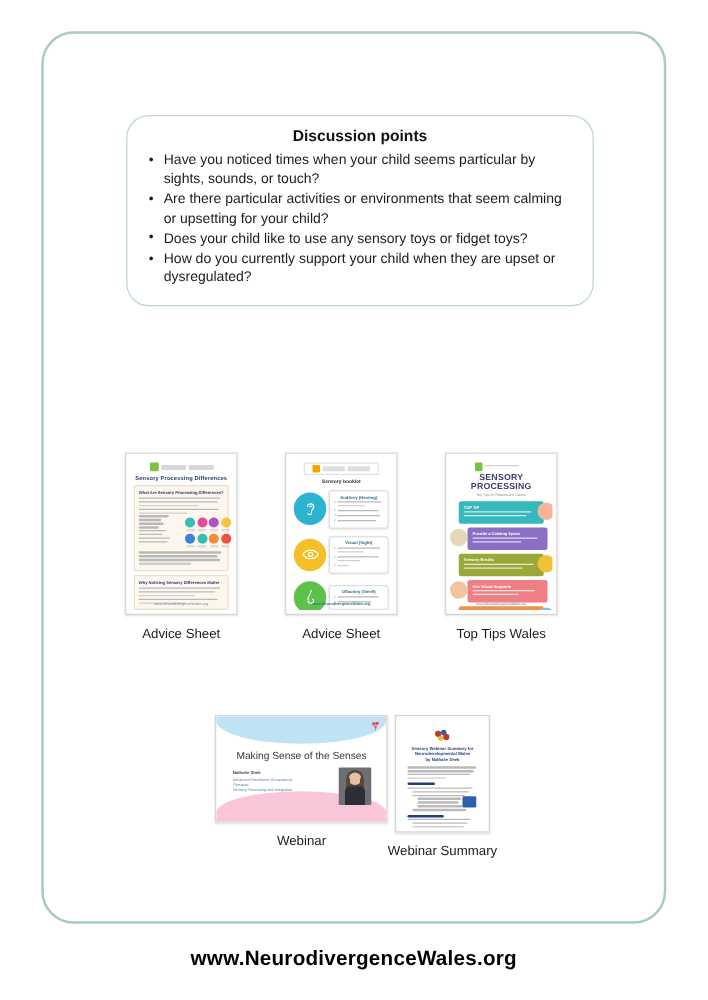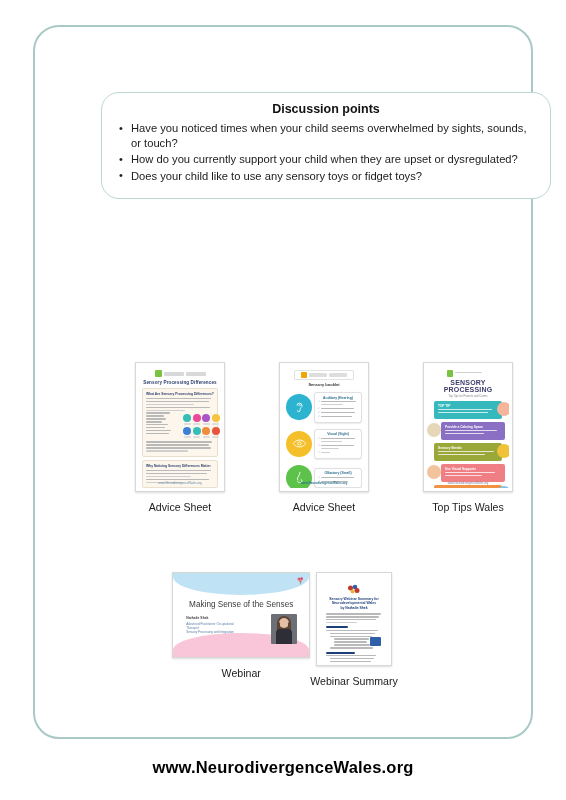--- a/index.html
+++ b/index.html
@@ -40,21 +40,21 @@
     font-weight: bold;
     letter-spacing: 1.2px;
     color: #000000;
   }
 
   
   .discussion-box {
     position: absolute;
     left: 66px;
     top: 65px;
-    width: 450px;
+    width: 374px;
     box-sizing: border-box;
     border: 1.6px solid #bcd6d4;
     border-radius: 18px;
     padding: 9px 14px 13px 14px;
     background: #ffffff;
   }
   .discussion-heading {
     text-align: center;
     font-size: 12.5px;
     font-weight: bold;
@@ -82,21 +82,21 @@
     font-size: 11px;
     color: #1b1b1b;
   }
 
   
   .resource-row {
     position: absolute;
     display: flex;
     justify-content: center;
   }
-  .row-1 { left: 38px; top: 335px; width: 440px; gap: 54px; justify-content: flex-end; }
+  .row-1 { left: 18px; top: 335px; width: 440px; gap: 38px; }
   .row-2 { left: 70px; top: 545px; width: 360px; }
 
   .resource-item {
     display: flex;
     flex-direction: column;
     align-items: center;
   }
   .caption {
     margin-top: 9px;
     font-size: 10.6px;
@@ -276,23 +276,24 @@
 </style>
 </head>
 <body>
 
 <div class="page-frame">
 
 
   <div class="discussion-box">
     <div class="discussion-heading">Discussion points</div>
     <ul class="discussion-list">
-      <li>Have you noticed times when your child seems overwhelmed by sights, sounds, or touch?</li>
+      <li>Have you noticed times when your child seems particular by sights, sounds, or touch?</li>
+      <li>Are there particular activities or environments that seem calming or upsetting for your child?</li>
+      <li>Does your child like to use any sensory toys or fidget toys?</li>
       <li>How do you currently support your child when they are upset or dysregulated?</li>
-      <li>Does your child like to use any sensory toys or fidget toys?</li>
     </ul>
   </div>
 
   <div class="resource-row row-1">
 
     <div class="resource-item">
       <div class="thumb thumb-portrait tA">
         <div class="t-inner">
           <div class="brandrow">
             <span class="brandlogo"></span>

